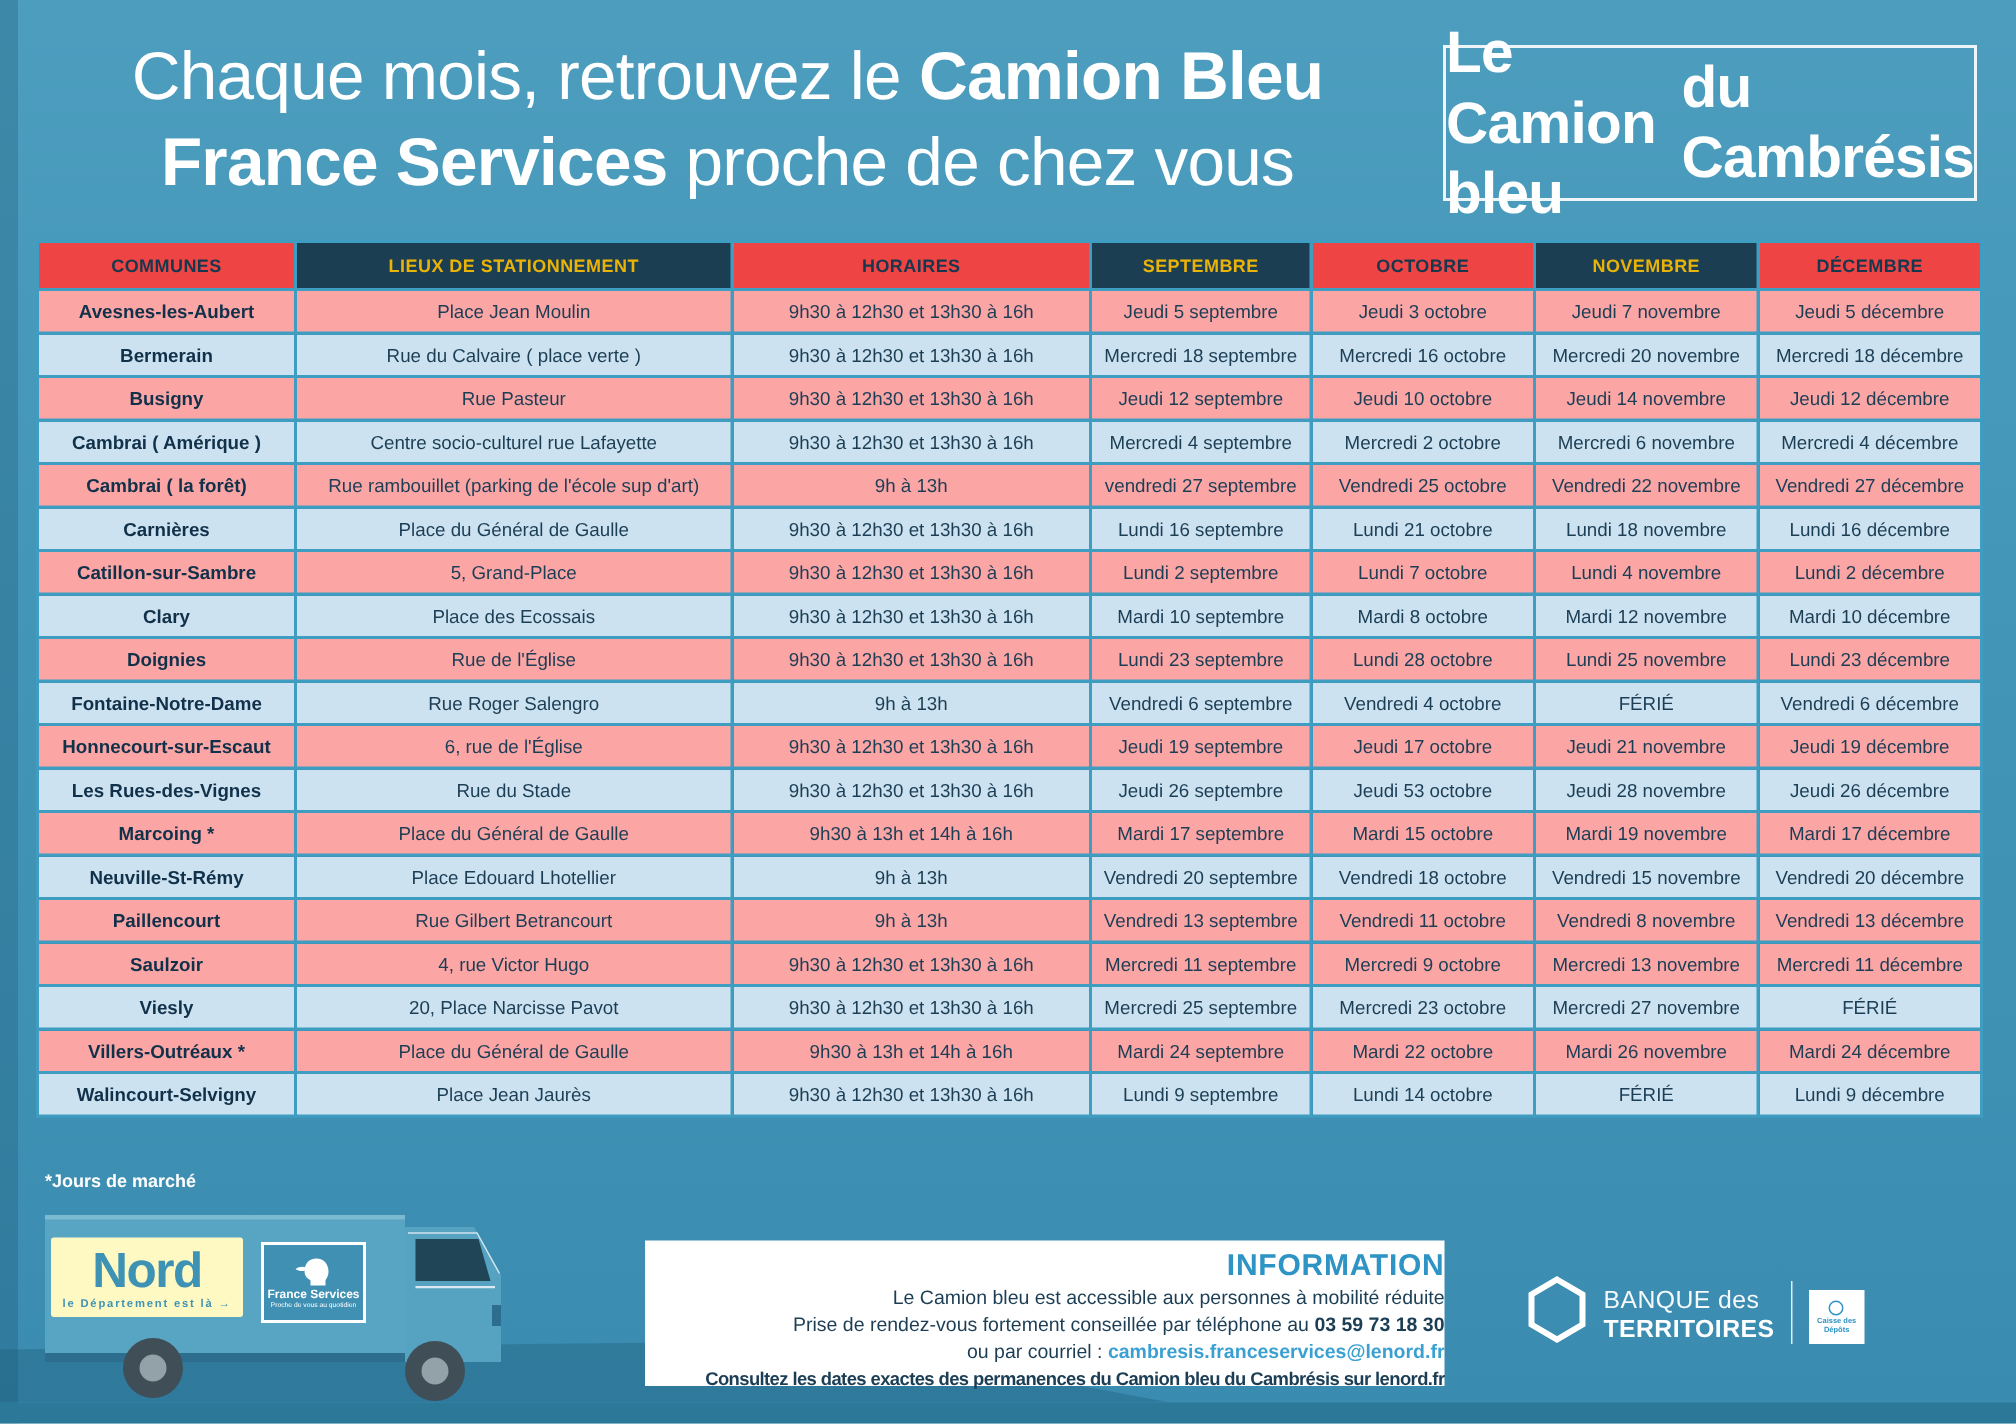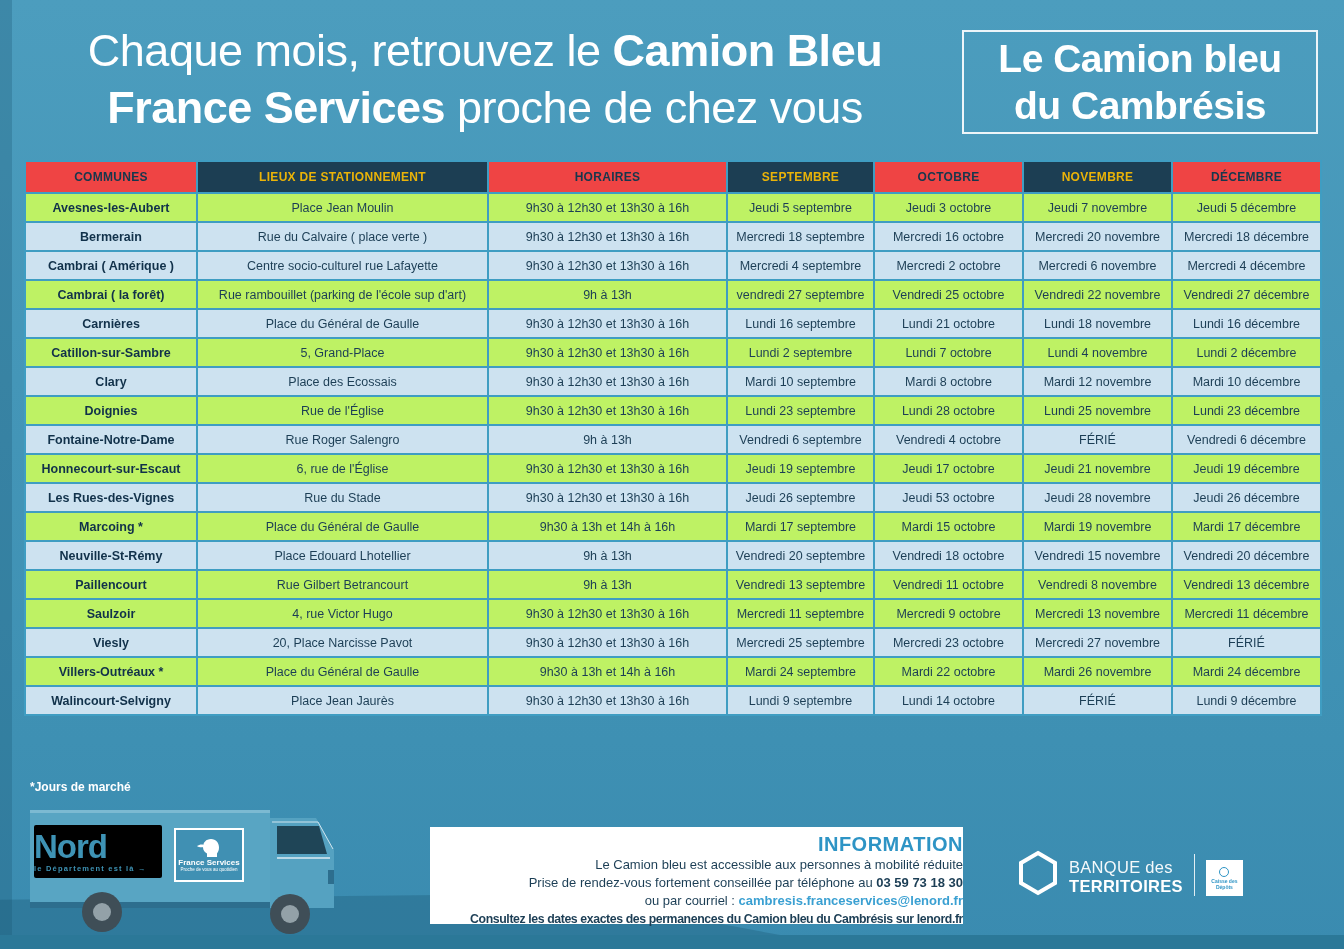--- a/index.html
+++ b/index.html
@@ -11,45 +11,45 @@
   .edge-strip{position:absolute;left:0;top:0;width:12px;height:949px;background:rgba(24,84,110,.28)}
   .bottom-strip{position:absolute;left:0;bottom:0;width:1344px;height:14px;background:#2b7898}
   .ground-shadow{position:absolute;left:0;top:886px;width:1000px;height:49px;
     background:rgba(23,82,108,.30);clip-path:polygon(0 28%,56% 16%,78% 100%,0 100%)}
 
   
   .title{position:absolute;left:26px;top:22px;width:918px;text-align:center;color:#fff;
     font-size:45px;line-height:57px;font-weight:400;letter-spacing:-.5px}
   .title b{font-weight:700}
   .badge{position:absolute;left:962px;top:30px;width:352px;height:100px;
-    border:2px solid rgba(255,255,255,.9);display:flex;flex-direction:column;
-    align-items:center;justify-content:center;color:#fff;font-size:39px;line-height:47px;
+    border:2px solid rgba(255,255,255,.9);display:flex;flex-direction:row;
+    align-items:center;color:#fff;font-size:39px;line-height:47px;
     font-weight:700;letter-spacing:-.5px}
 
   
   .schedule{position:absolute;left:24px;top:160px}
   table{border-collapse:collapse;table-layout:fixed;width:1296px}
   th,td{border:2px solid #3f9dc2;text-align:center;vertical-align:middle;
     overflow:hidden;white-space:nowrap;padding:0 2px}
   thead tr{height:32px}
   tbody tr{height:29px}
   th{font-size:12px;font-weight:700;letter-spacing:.3px}
   td{font-size:12.5px;color:#1c3e55}
   .hlight{background:#ef4444;color:#16374d}
   .hdark{background:#1c3e53;color:#eab308}
-  .rwhite{background:#bef264}
+  .rwhite{background:#fca5a5}
   .rblue{background:#cde2f0}
   .commune{font-weight:700;color:#11314a}
 
   .footnote{position:absolute;left:30px;top:780px;color:#fff;font-size:12px;font-weight:700}
 
   
   .truck{position:absolute;left:22px;top:792px;width:350px;height:150px}
-  .nord-logo{position:absolute;left:12px;top:33px;width:128px;height:53px;background:#000000;
-    border-radius:2px;display:flex;flex-direction:column;align-items:flex-start;justify-content:center}
+  .nord-logo{position:absolute;left:12px;top:33px;width:128px;height:53px;background:#fef9c3;
+    border-radius:2px;display:flex;flex-direction:column;align-items:center;justify-content:center}
   .nord-word{font-size:33px;line-height:32px;font-weight:700;color:#3e93b5;letter-spacing:-1px}
   .nord-tag{font-size:7.5px;font-weight:700;color:#3e93b5;letter-spacing:1.2px;margin-top:1px}
   .fs-logo{position:absolute;left:152px;top:36px;width:66px;height:50px;background:#4090b3;
     border:2px solid #fff;display:flex;flex-direction:column;align-items:center;justify-content:center}
   .fs-name{font-size:8px;font-weight:700;color:#fff;line-height:9px}
   .fs-tag{font-size:4.5px;color:#fff;line-height:6px}
 
   
   .infobox{position:absolute;left:430px;top:827px;width:533px;height:97px;background:#fff;
     text-align:right;color:#1c3e55;box-sizing:border-box;padding-top:5px}
@@ -119,20 +119,29 @@
         </tr>
         <tr class="rblue">
           <td class="commune">Bermerain</td>
           <td>Rue du Calvaire ( place verte )</td>
           <td>9h30 à 12h30 et 13h30 à 16h</td>
           <td>Mercredi 18 septembre</td>
           <td>Mercredi 16 octobre</td>
           <td>Mercredi 20 novembre</td>
           <td>Mercredi 18 décembre</td>
         </tr>
+        <tr class="rwhite">
+          <td class="commune">Busigny</td>
+          <td>Rue Pasteur</td>
+          <td>9h30 à 12h30 et 13h30 à 16h</td>
+          <td>Jeudi 12 septembre</td>
+          <td>Jeudi 10 octobre</td>
+          <td>Jeudi 14 novembre</td>
+          <td>Jeudi 12 décembre</td>
+        </tr>
         <tr class="rblue">
           <td class="commune">Cambrai ( Amérique )</td>
           <td>Centre socio-culturel rue Lafayette</td>
           <td>9h30 à 12h30 et 13h30 à 16h</td>
           <td>Mercredi 4 septembre</td>
           <td>Mercredi 2 octobre</td>
           <td>Mercredi 6 novembre</td>
           <td>Mercredi 4 décembre</td>
         </tr>
         <tr class="rwhite">

